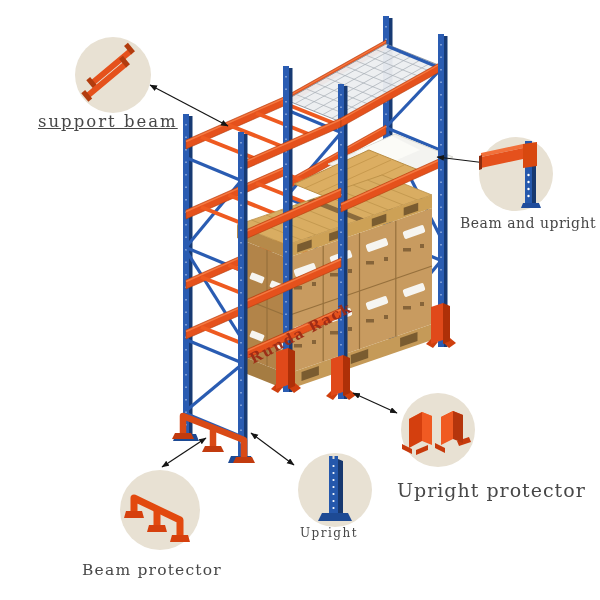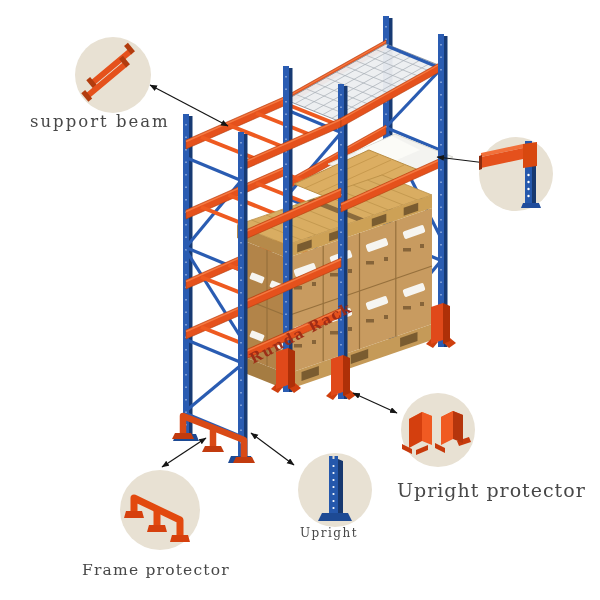--- a/index.html
+++ b/index.html
@@ -8,21 +8,21 @@
     --circle-bg:#e8e1d3; --label-text:#474747;
     --watermark-red:#9c2a15; --arrow-black:#151515;
   }
   html,body{margin:0;padding:0;background:#fff;}
   .stage{position:relative;width:600px;height:600px;background:#fff;overflow:hidden;
          font-family:"DejaVu Serif","Liberation Serif",serif;}
   .stage svg.main{position:absolute;left:0;top:0;}
   .callout-circle{position:absolute;border-radius:50%;background:var(--circle-bg);}
   .callout-circle svg{display:block;}
   .lbl{position:absolute;color:var(--label-text);white-space:nowrap;}
-  .lbl-support{left:30px;top:112px;font-size:16.5px;letter-spacing:2px;}
+  .lbl-support{left:38px;top:112px;font-size:16.5px;letter-spacing:2px;text-decoration:underline;}
   .lbl-beamup{left:460px;top:215px;font-size:14px;letter-spacing:.5px;}
   .lbl-uprot{left:397px;top:479px;font-size:19px;letter-spacing:1px;}
   .lbl-upright{left:300px;top:526px;font-size:12px;letter-spacing:1.5px;}
   .lbl-frameprot{left:82px;top:561px;font-size:15.5px;letter-spacing:1.2px;}
   .beam{fill:var(--beam-orange);stroke:var(--beam-orange-dark);stroke-width:.6;}
   .beam-hl{stroke:#f47a42;stroke-width:1.4;}
   .rung{stroke:#ee5a20;stroke-width:4;}
   .up-f{fill:var(--upright-blue);} .up-s{fill:var(--upright-blue-dark);}
   .brace{stroke:var(--upright-blue);stroke-width:3.2;}
   .perf{stroke:#c9d6ef;stroke-width:1;stroke-dasharray:1.5 11;}
@@ -352,16 +352,17 @@
     <svg width="80" height="80" viewBox="0 0 80 80">
       <path d="M14,42 L14,28 L60,50 L60,66" fill="none" stroke="#e2490f" stroke-width="7" stroke-linejoin="round"></path>
       <path d="M37,39 L37,56" fill="none" stroke="#e2490f" stroke-width="7"></path>
       <polygon points="6,41 22,41 24,48 4,48" fill="#d6400d"></polygon>
       <polygon points="29,55 45,55 47,62 27,62" fill="#d6400d"></polygon>
       <polygon points="52,65 68,65 70,72 50,72" fill="#d6400d"></polygon>
     </svg>
   </div>
 
   <span class="lbl lbl-support">support beam</span>
+  <span class="lbl lbl-beamup">Beam and upright</span>
   <span class="lbl lbl-uprot">Upright protector</span>
   <span class="lbl lbl-upright">Upright</span>
-  <span class="lbl lbl-frameprot">Frame protector</span>
+  <span class="lbl lbl-frameprot">Beam protector</span>
 </div>
 
 </body></html>

